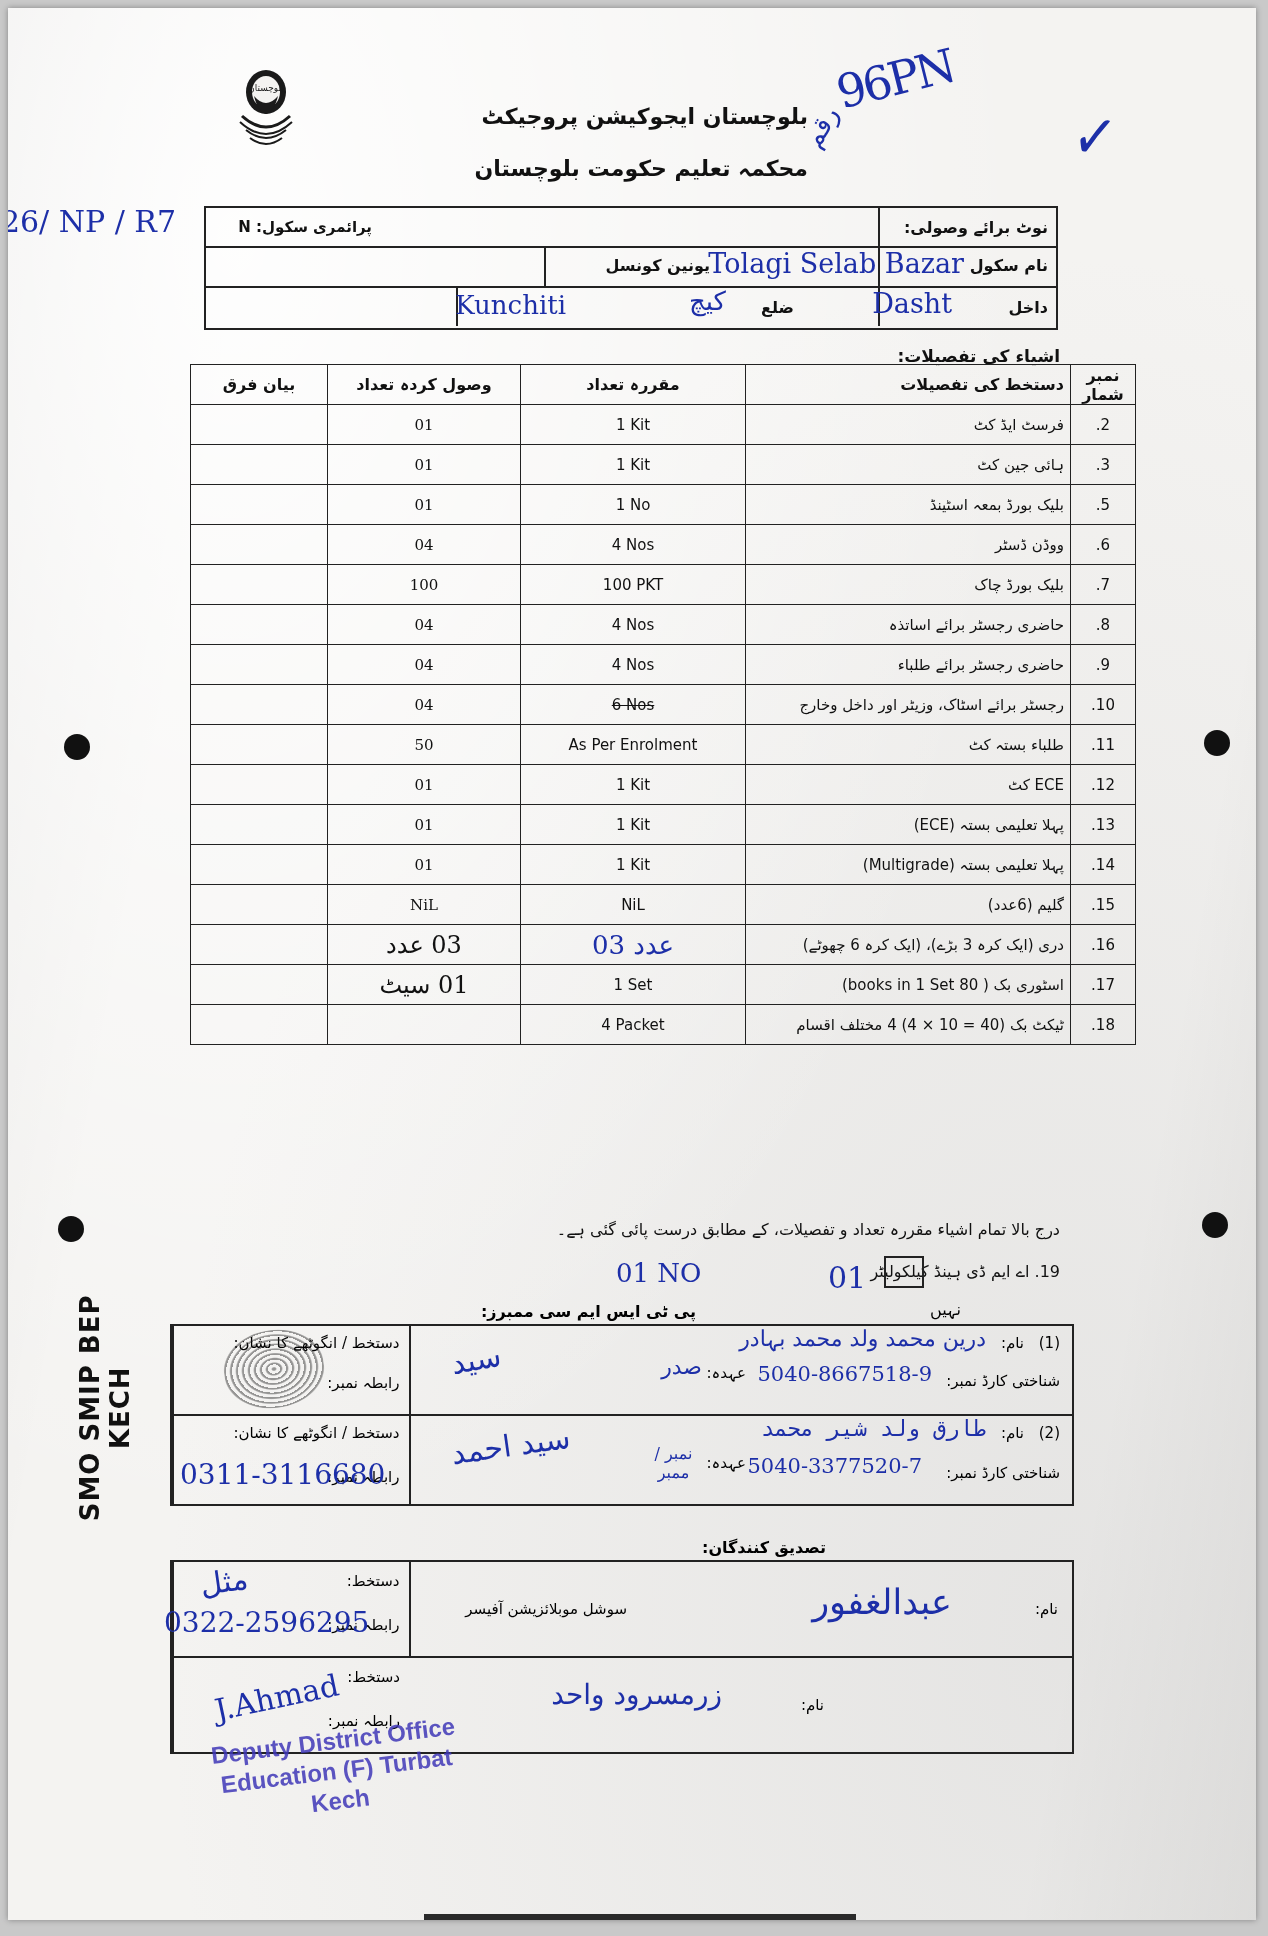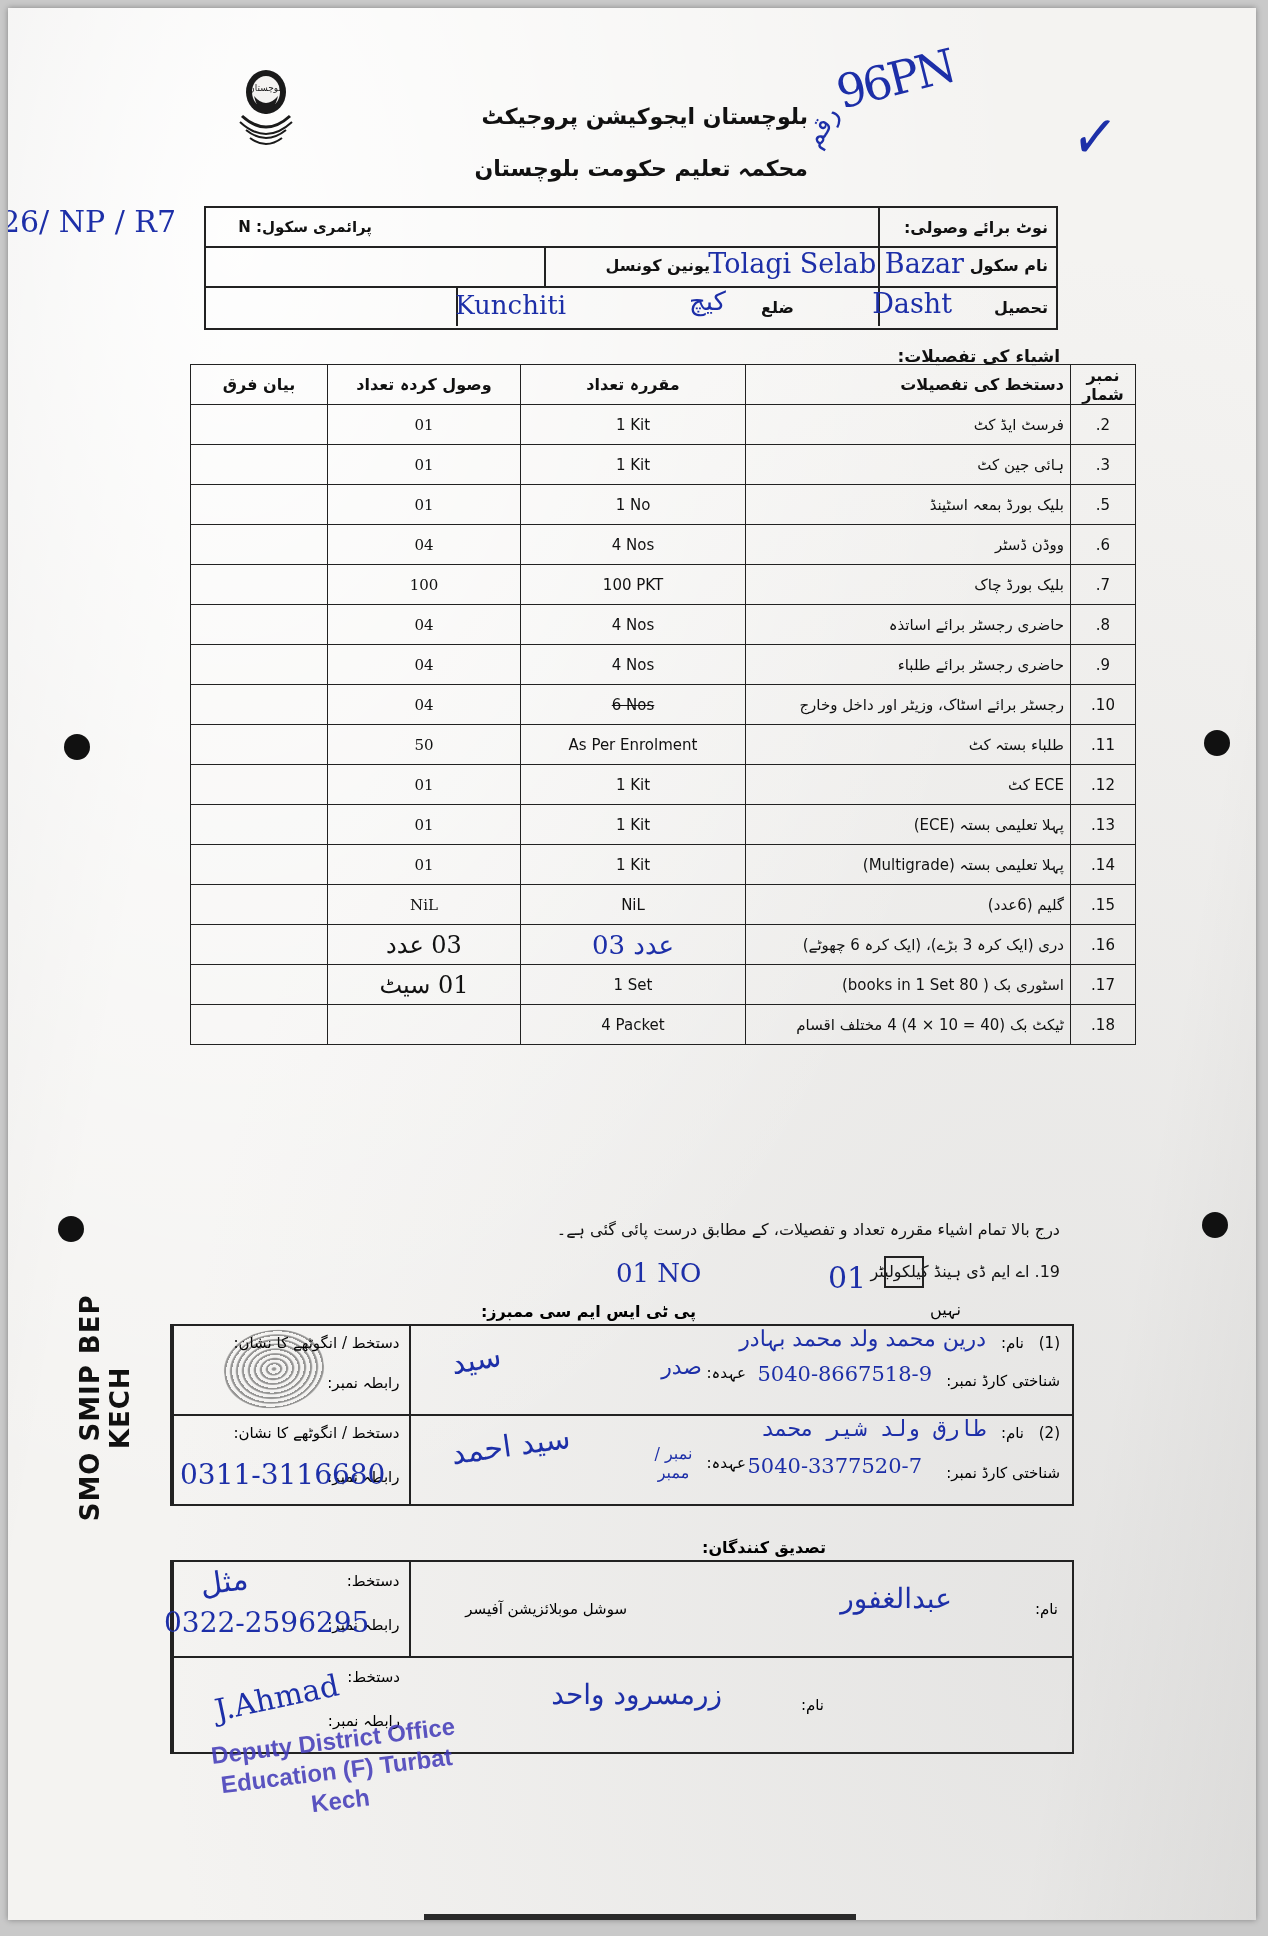--- a/index.html
+++ b/index.html
@@ -169,21 +169,21 @@
 
       <div class="lbl-ur" style="right:8px;top:10px;">نوٹ برائے وصولی:</div>
       <div class="lbl-ur" style="right:684px;top:10px;font-size:15px;">پرائمری سکول:  N</div>
       <div class="hand" style="right:880px;top:-4px;font-size:30px;">SR/426/ NP / R7</div>
 
       <div class="lbl-ur" style="right:8px;top:48px;">نام سکول</div>
       <div class="hand" style="right:92px;top:40px;font-size:27px;">Tolagi Selab Bazar</div>
       <div class="lbl-ur" style="right:346px;top:48px;">یونین کونسل</div>
       <div class="hand" style="right:490px;top:42px;font-size:26px;margin-top:40px;">Kunchiti</div>
 
-      <div class="lbl-ur" style="right:8px;top:90px;">تحصیل</div>
+      <div class="lbl-ur" style="right:8px;top:90px;">داخل</div>
       <div class="hand" style="right:104px;top:80px;font-size:27px;">Dasht</div>
       <div class="lbl-ur" style="right:262px;top:90px;">ضلع</div>
       <div class="hand" style="right:330px;top:78px;font-size:26px;">کیچ</div>
     </div>
 
     <div id="mainlbl">اشیاء کی تفصیلات:</div>
 
     <table class="items">
       <thead>
         <tr>
@@ -370,21 +370,21 @@
           <div class="mfield" style="position:absolute;right:4px;top:6px;">دستخط:</div>
           <div class="mfield" style="position:absolute;right:4px;top:50px;">رابطہ نمبر:</div>
           <div class="sig" style="left:26px;top:2px;font-size:30px;transform:rotate(-8deg);">مثل</div>
           <div class="sig" style="left:-10px;top:44px;font-size:28px;">0322-2596295</div>
         </div>
         <div class="vcell" style="width:234px;position:relative;">
           <div class="mfield" style="position:absolute;right:12px;top:34px;">سوشل موبلائزیشن آفیسر</div>
         </div>
         <div class="vcell" style="width:428px;position:relative;">
           <div class="mfield" style="position:absolute;right:8px;top:34px;">نام:</div>
-          <div class="sig" style="right:120px;top:20px;font-size:28px;position:absolute;direction:rtl;">عبدالغفور</div>
+          <div class="sig" style="right:120px;top:20px;font-size:35px;position:absolute;direction:rtl;">عبدالغفور</div>
         </div>
       </div>
 
       <div class="vrow">
         <div class="vcell" style="width:236px;position:relative;">
           <div class="mfield" style="position:absolute;right:4px;top:6px;">دستخط:</div>
           <div class="mfield" style="position:absolute;right:4px;top:50px;">رابطہ نمبر:</div>
           <div class="sig" style="left:40px;top:22px;font-size:30px;transform:rotate(-12deg);">J.Ahmad</div>
         </div>
         <div class="vcell" style="width:428px;position:relative;">

